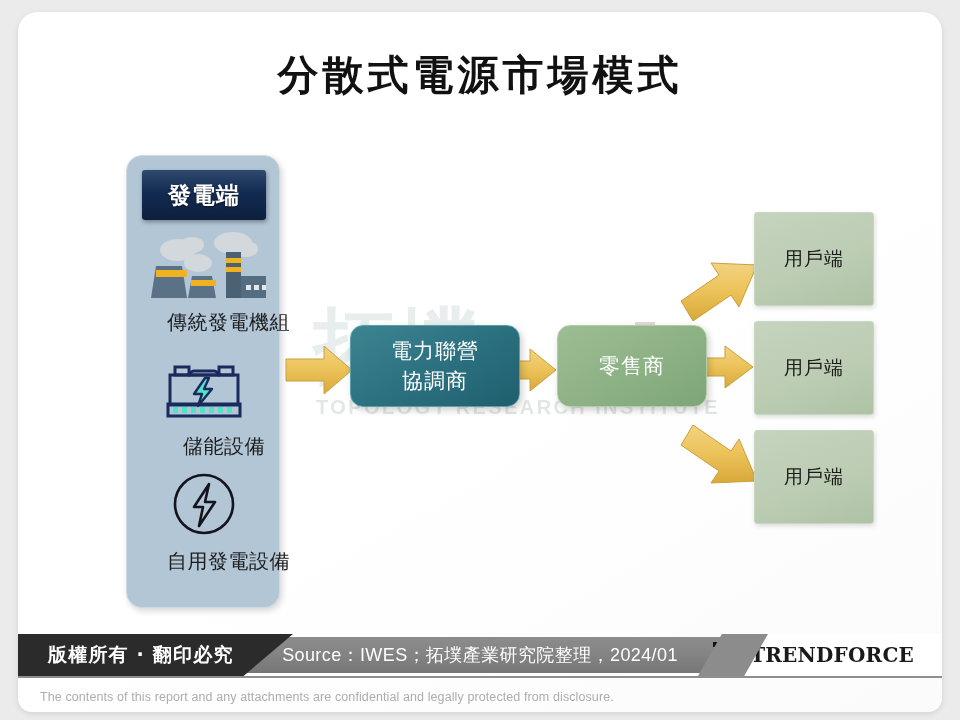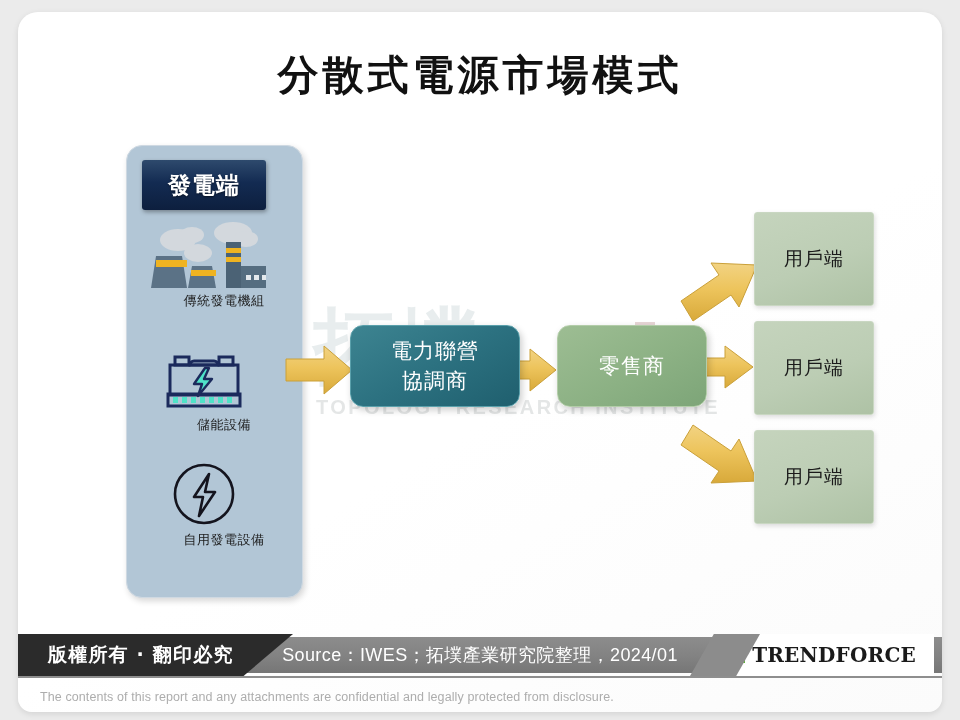--- a/index.html
+++ b/index.html
@@ -70,22 +70,22 @@
   }
   #wm-ri {
     position: absolute;
     left: 244px; top: 8px;
     width: 120px; height: 104px;
   }
 
   
   #gen-panel {
     position: absolute;
-    left: 108px; top: 133px;
-    width: 177px; height: 453px;
+    left: 108px; top: 143px;
+    width: 154px; height: 453px;
     background: #b2c6d6;
     border: 1.5px solid #cfd9e2;
     border-radius: 16px;
     box-shadow: 2px 3px 6px rgba(0,0,0,0.16);
     text-decoration: underline;
   }
   #gen-header {
     position: absolute;
     left: 15px; top: 14px;
     width: 124px; height: 50px;
@@ -109,23 +109,23 @@
     width: 154px;
     text-align: center;
   }
   .gen-item .icon-wrap {
     height: 66px;
     display: flex;
     align-items: flex-end;
     justify-content: center;
   }
   .gen-item .gen-label {
-    margin-top: 4px;
-    font-family: "DejaVu Sans", sans-serif;
-    font-size: 13px;
+    margin-top: 11px;
+    font-family: "DejaVu Sans", sans-serif;
+    font-size: 20px;
     color: #1c1c1c;
     letter-spacing: 0.5px;
     white-space: nowrap;
     padding-left: 40px;
   }
   #gen-item-0 { top: 76px; }
   #gen-item-1 { top: 200px; }
   #gen-item-2 { top: 315px; }
 
   
@@ -219,27 +219,27 @@
     margin-left: 30px;
     color: #ffffff;
     font-family: "DejaVu Sans", sans-serif;
     font-weight: 700;
     font-size: 19px;
     letter-spacing: 1.2px;
   }
 
   #logo-area {
     position: absolute;
-    right: 8px; bottom: 36px;
+    right: 0; bottom: 36px;
     width: 220px; height: 42px;
     background: #ffffff;
     display: flex;
     align-items: center;
     justify-content: flex-end;
-    padding-right: 18px;
+    padding-right: 28px;
   }
   #logo-wedge {
     position: absolute;
     left: -24px; top: 0;
     width: 70px; height: 42px;
     background: #8c8c8c;
     clip-path: polygon(34% 0, 100% 0, 66% 100%, 0 100%);
   }
   #logo-mark { width: 30px; height: 26px; margin-right: 7px; flex: none; }
   #logo-word {

